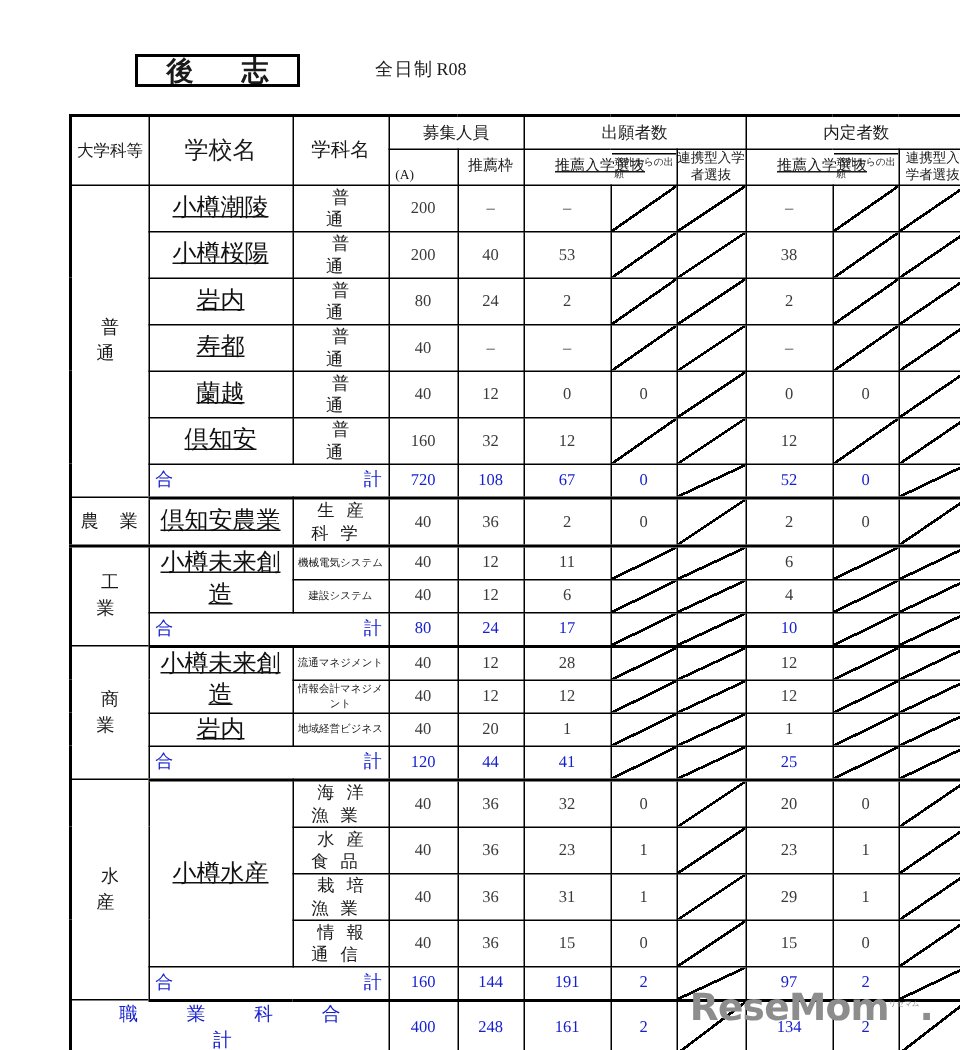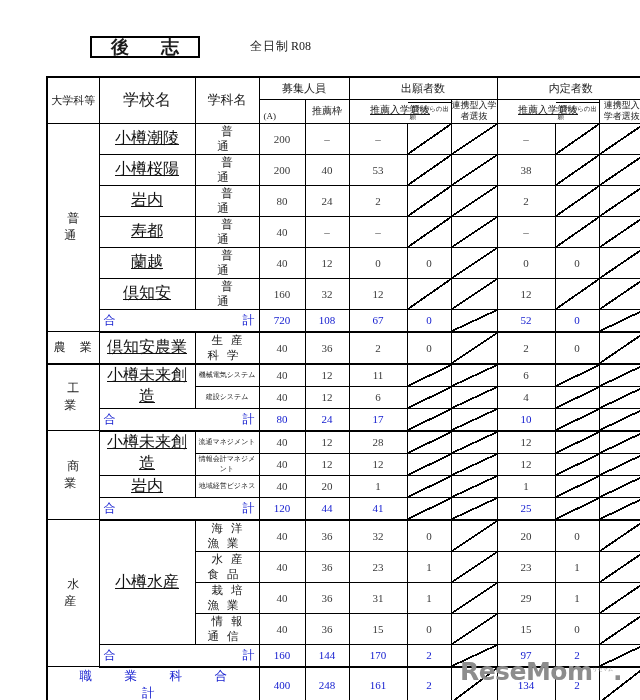--- a/index.html
+++ b/index.html
@@ -418,21 +418,21 @@
           <td class="num">0</td>
           <td class="num slash"></td>
         </tr>
         <tr class="blk-end">
           <td colspan="2" class="tot-label">
             <span class="l">合</span>
             <span class="r">計</span>
           </td>
           <td class="num tot">160</td>
           <td class="num tot">144</td>
-          <td class="num tot">170</td>
+          <td class="num tot">191</td>
           <td class="num tot">2</td>
           <td class="num tot slash"></td>
           <td class="num tot">97</td>
           <td class="num tot">2</td>
           <td class="num tot slash"></td>
         </tr>
         <tr class="blk-end">
           <td colspan="3" class="wide-tot">職　業　科　合　計</td>
           <td class="num tot">400</td>
           <td class="num tot">248</td>

